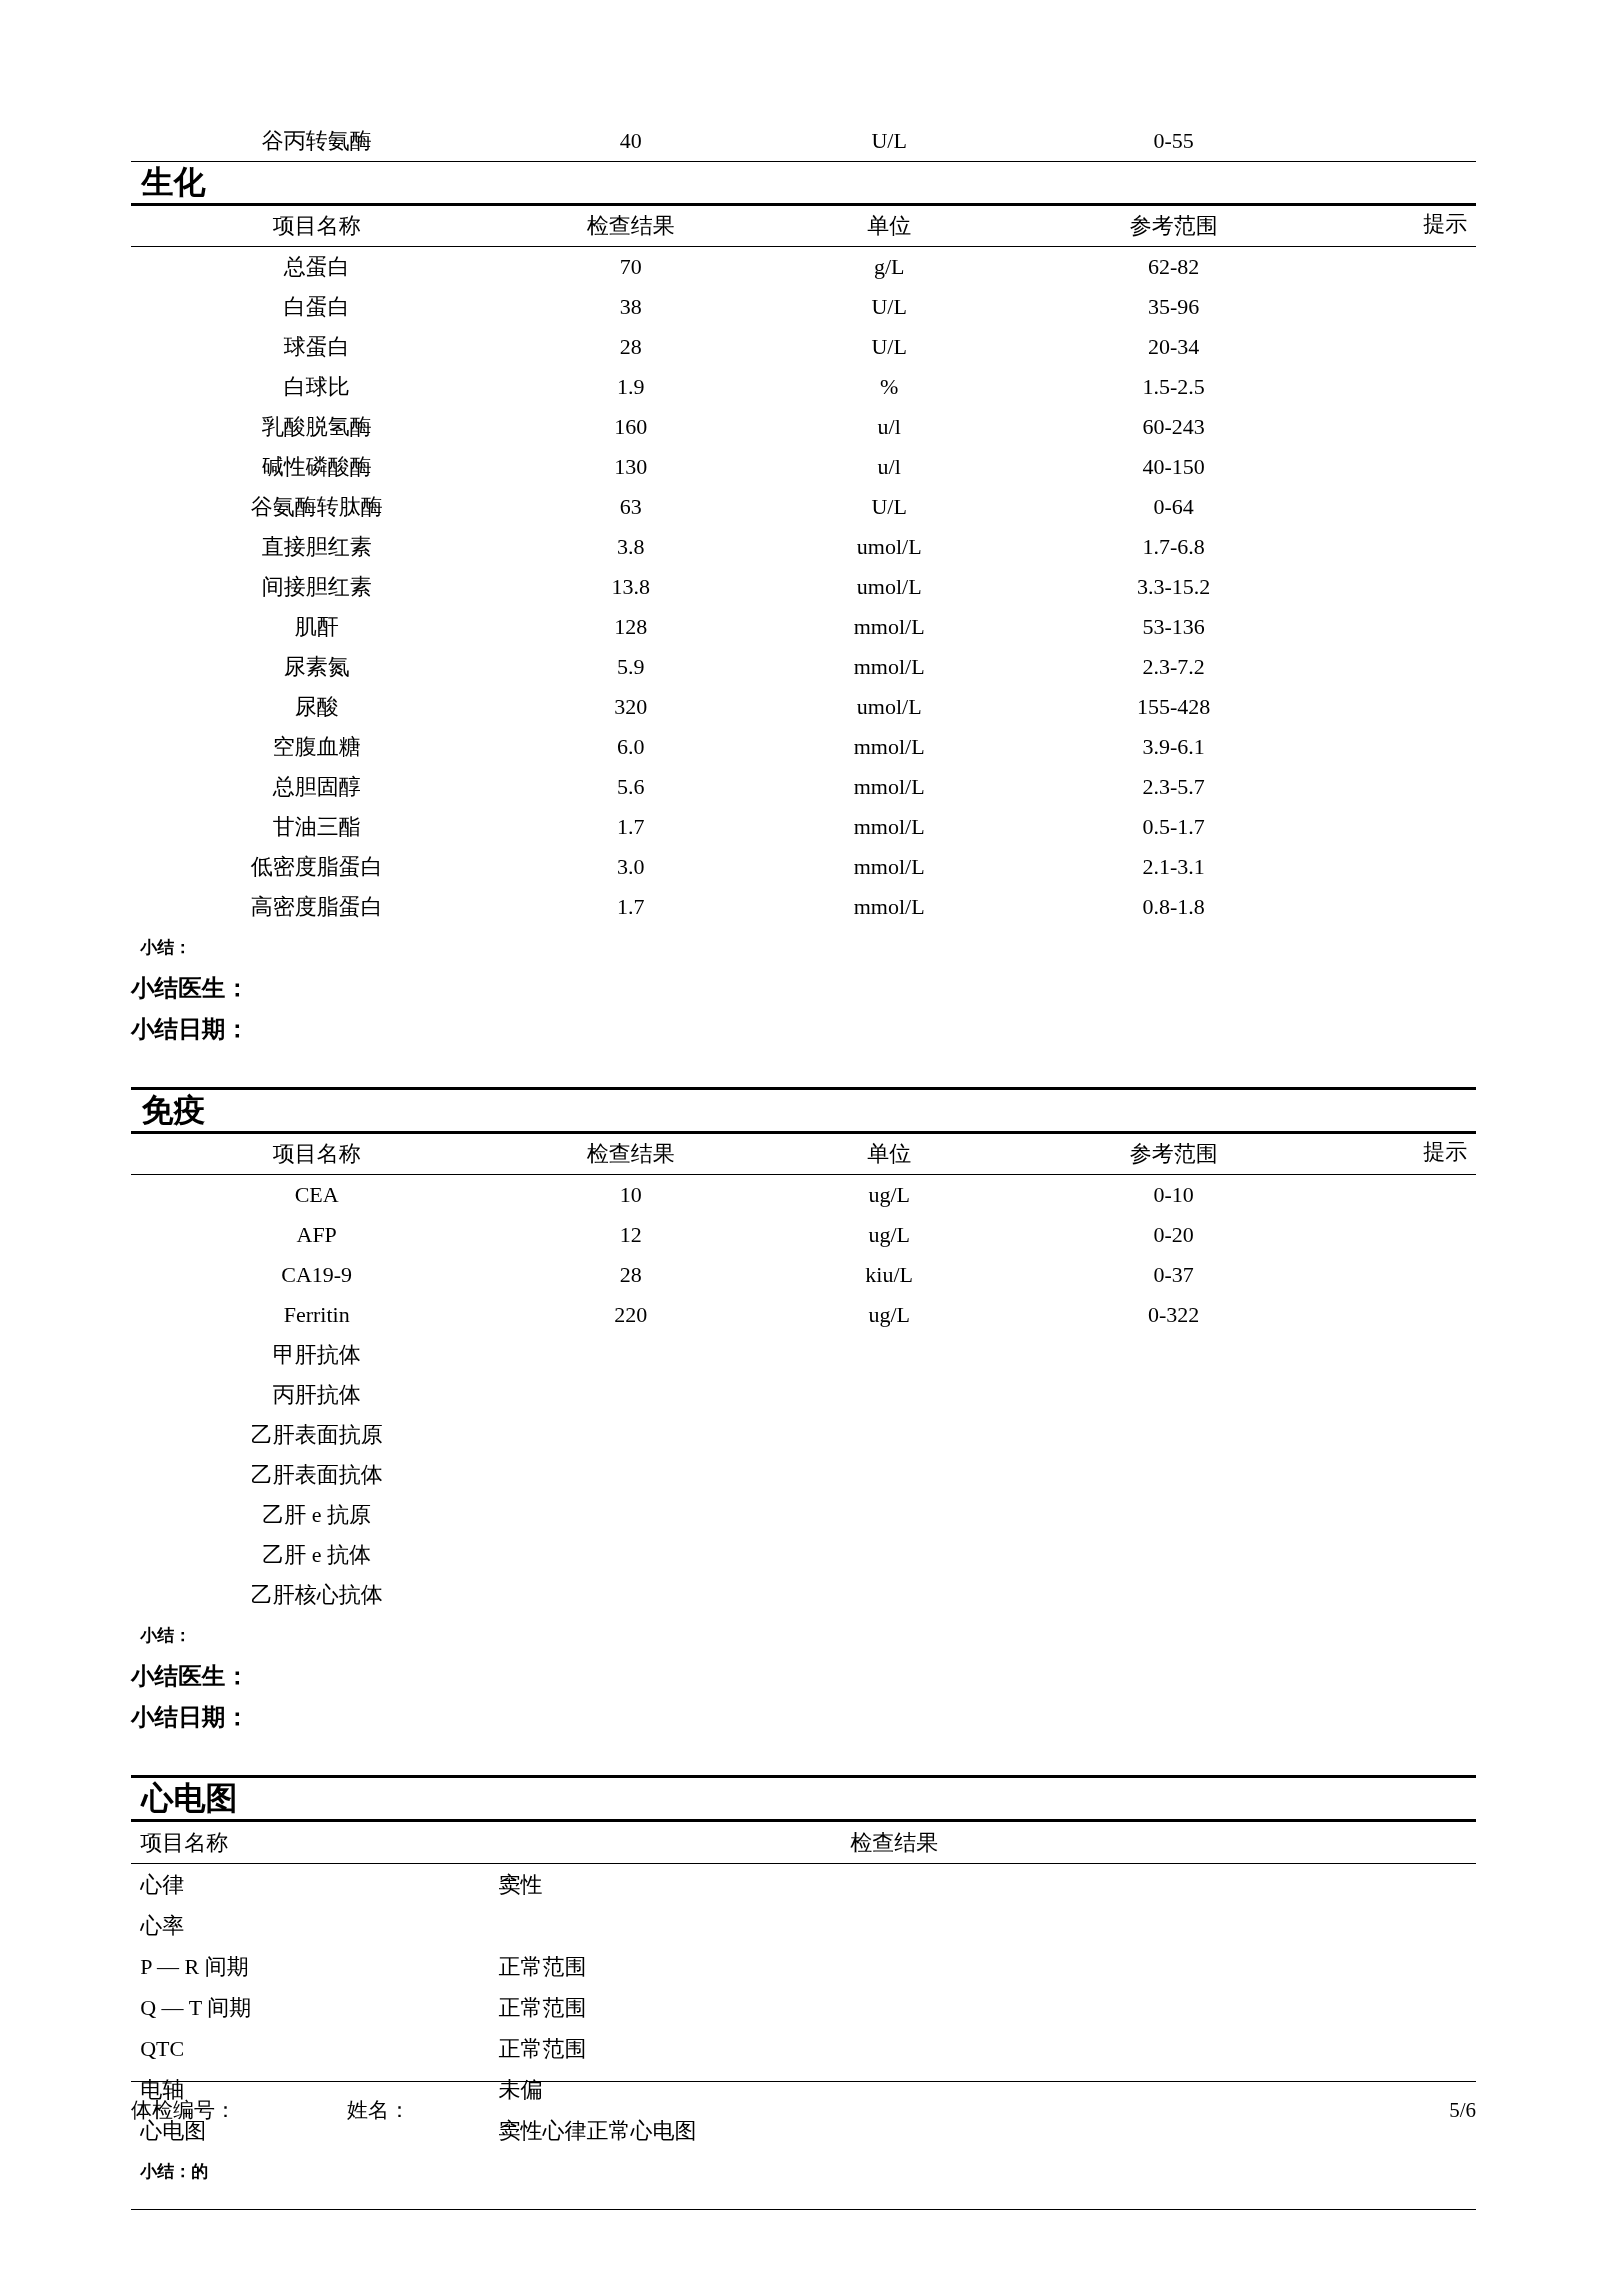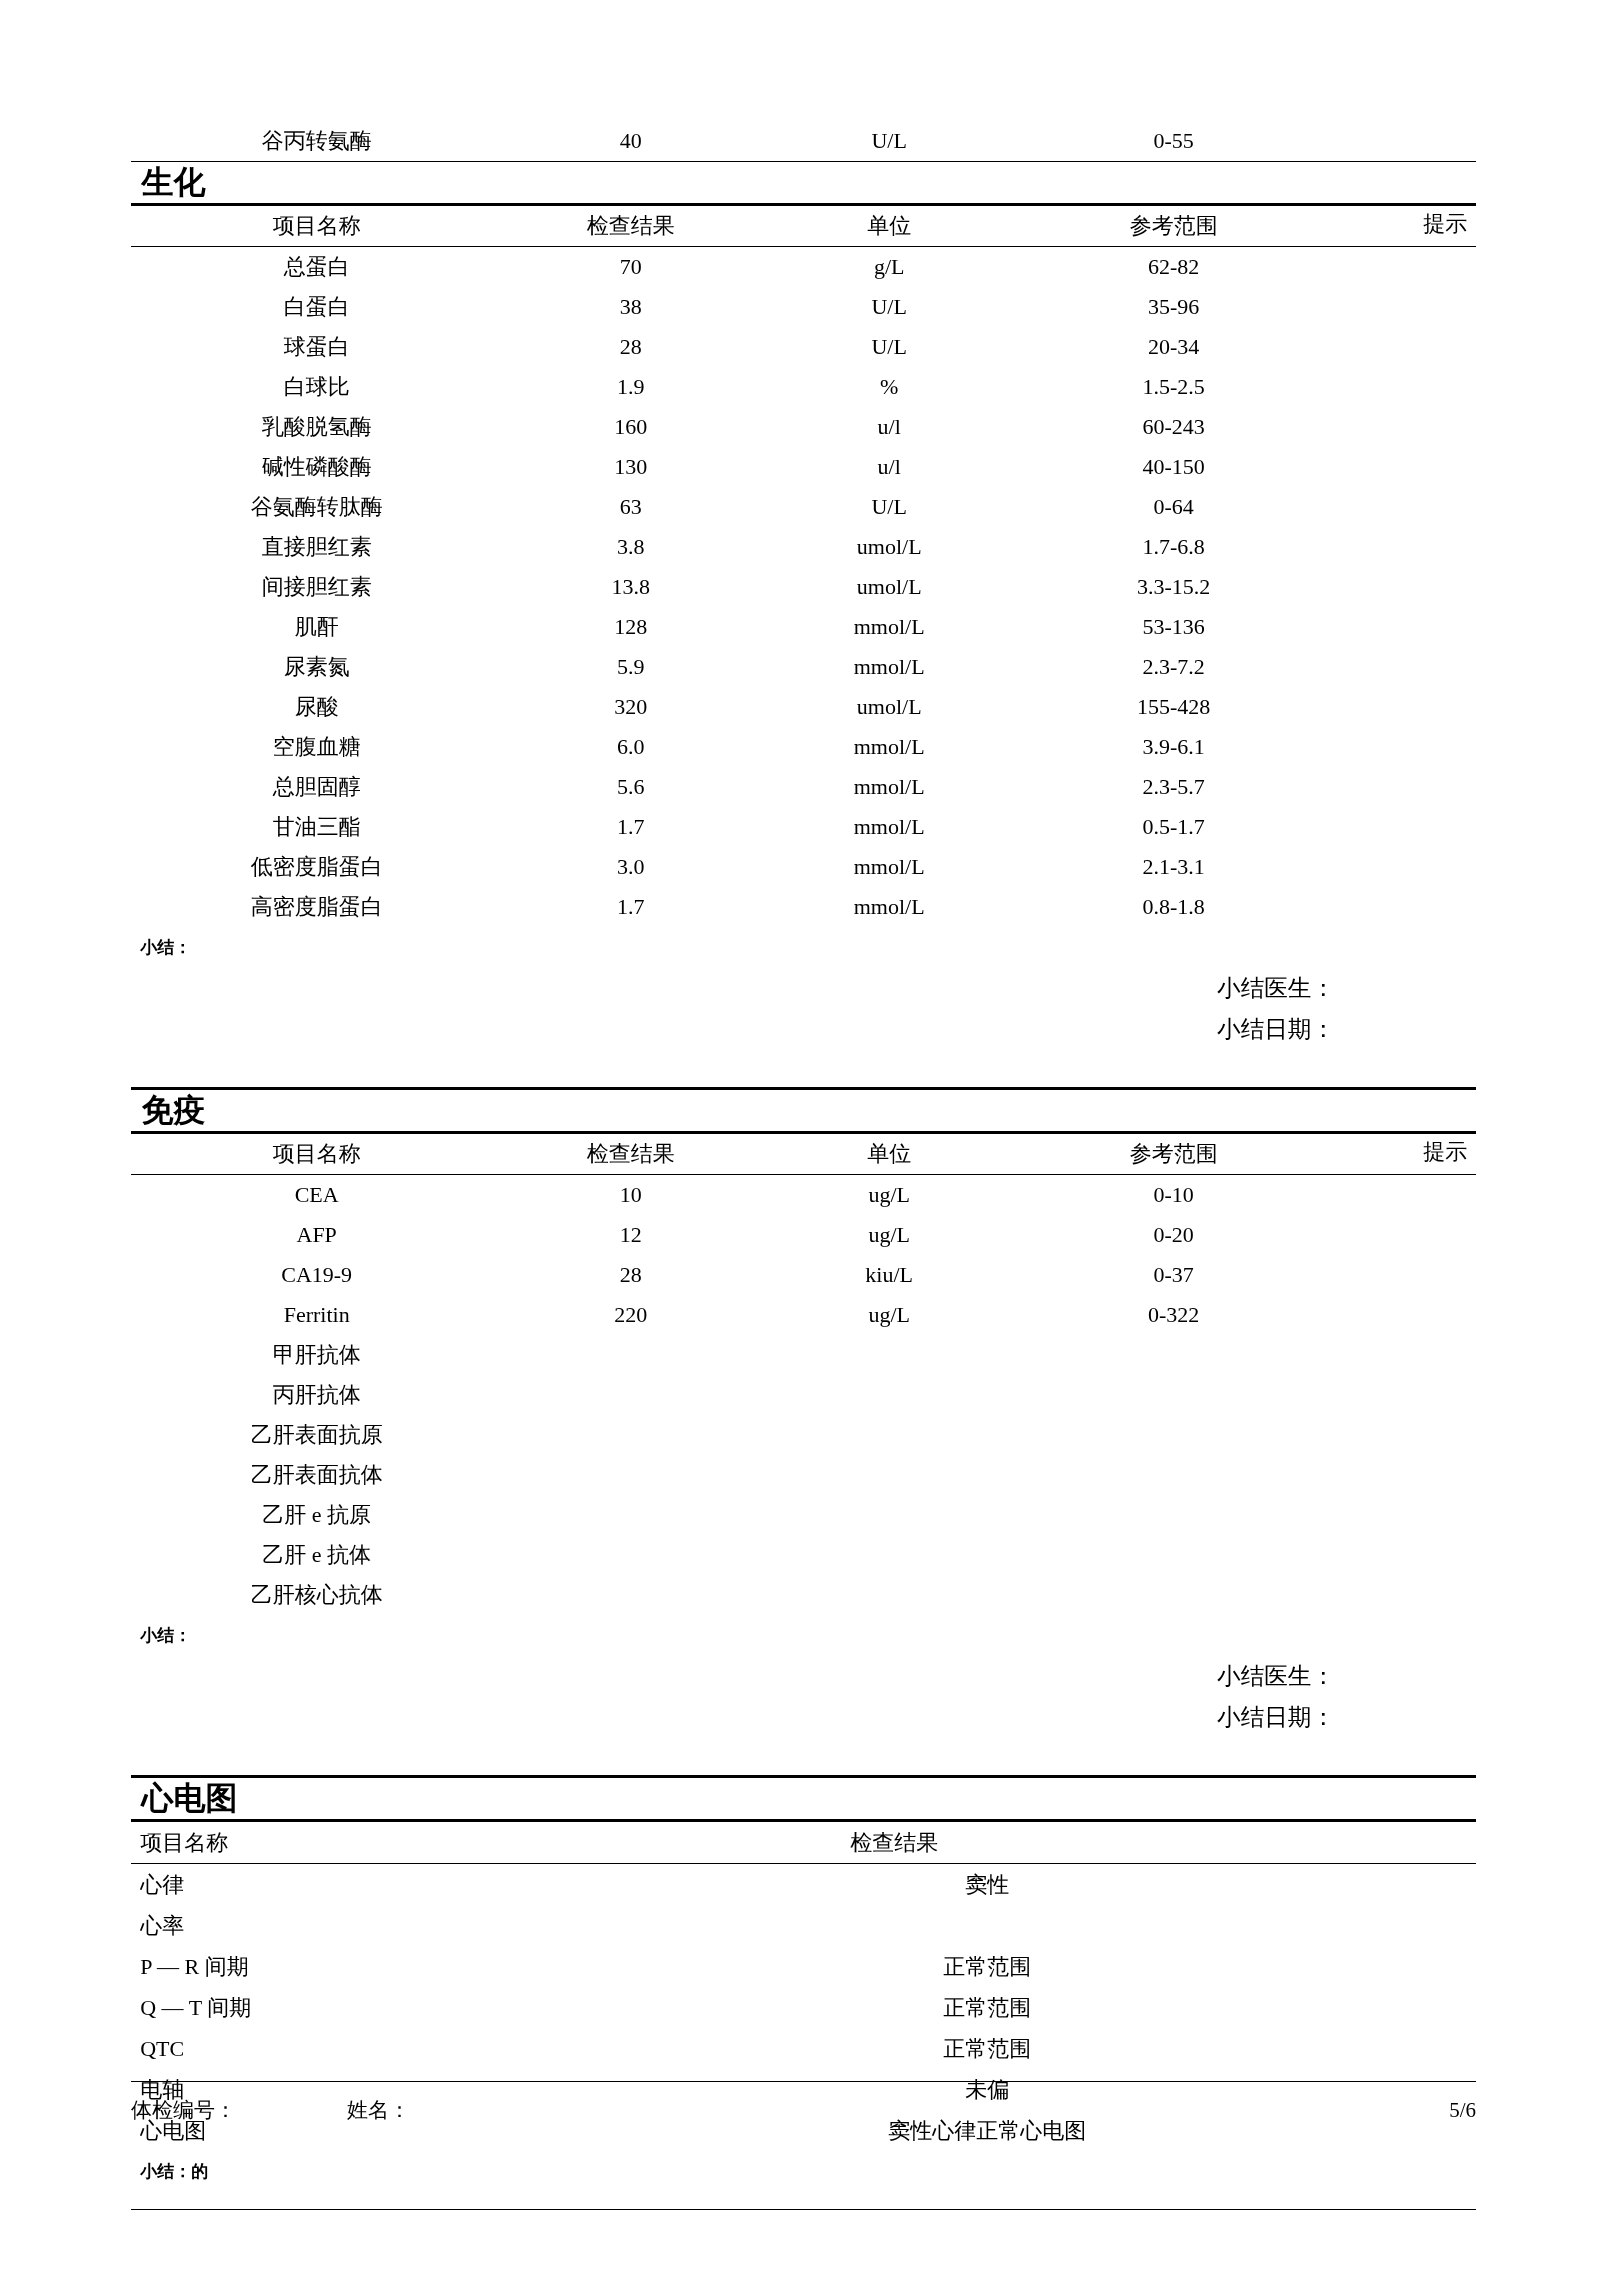--- a/index.html
+++ b/index.html
@@ -75,41 +75,41 @@
     line-height: 0;
   }
 
   .summary-label {
     font-size: 17px;
     font-weight: bold;
     line-height: 41px;
     padding-left: 9.2px;
   }
   .summary-right {
-    text-align: right;
+    text-align: left;
     font-size: 23.6px;
-    font-weight: normal;
+    font-weight: bold;
     line-height: 41px;
     padding-right: 141px;
   }
   .gap-sm { height: 17px; }
   .gap-md { height: 37px; }
 
   
   table.ecg { width: 100%; border-collapse: collapse; table-layout: fixed; }
   table.ecg td {
     padding: 0;
     font-size: 22px;
     line-height: 41px;
     height: 41px;
     white-space: nowrap;
     vertical-align: top;
   }
   .e-name { width: 353px; padding-left: 9.2px !important; }
-  .e-val  { width: auto; padding-left: 5.2px !important; text-align: center; }
+  .e-val  { width: auto; padding-left: 5.2px !important; }
   .e-hdr-result { text-align: left; padding-left: 357px !important; }
 
   
   .footer {
     position: absolute;
     left: 131px;
     right: 147px;
     top: 2081px;
     font-size: 21px;
   }

